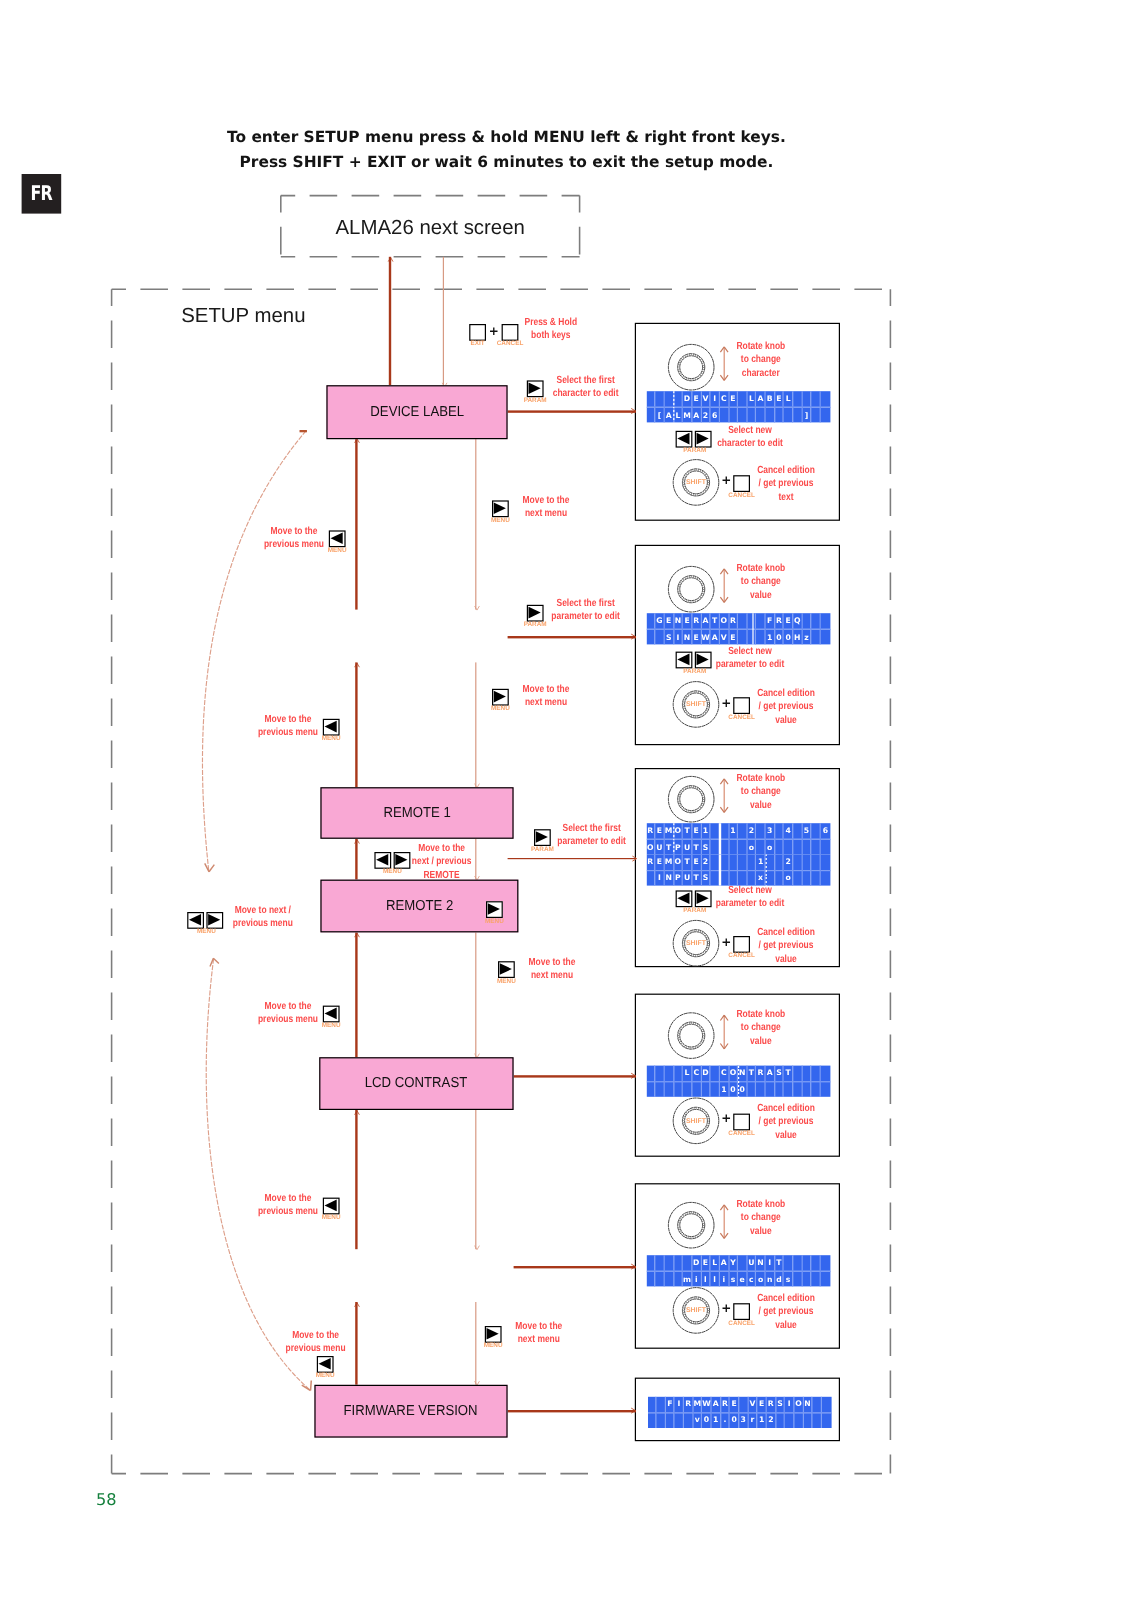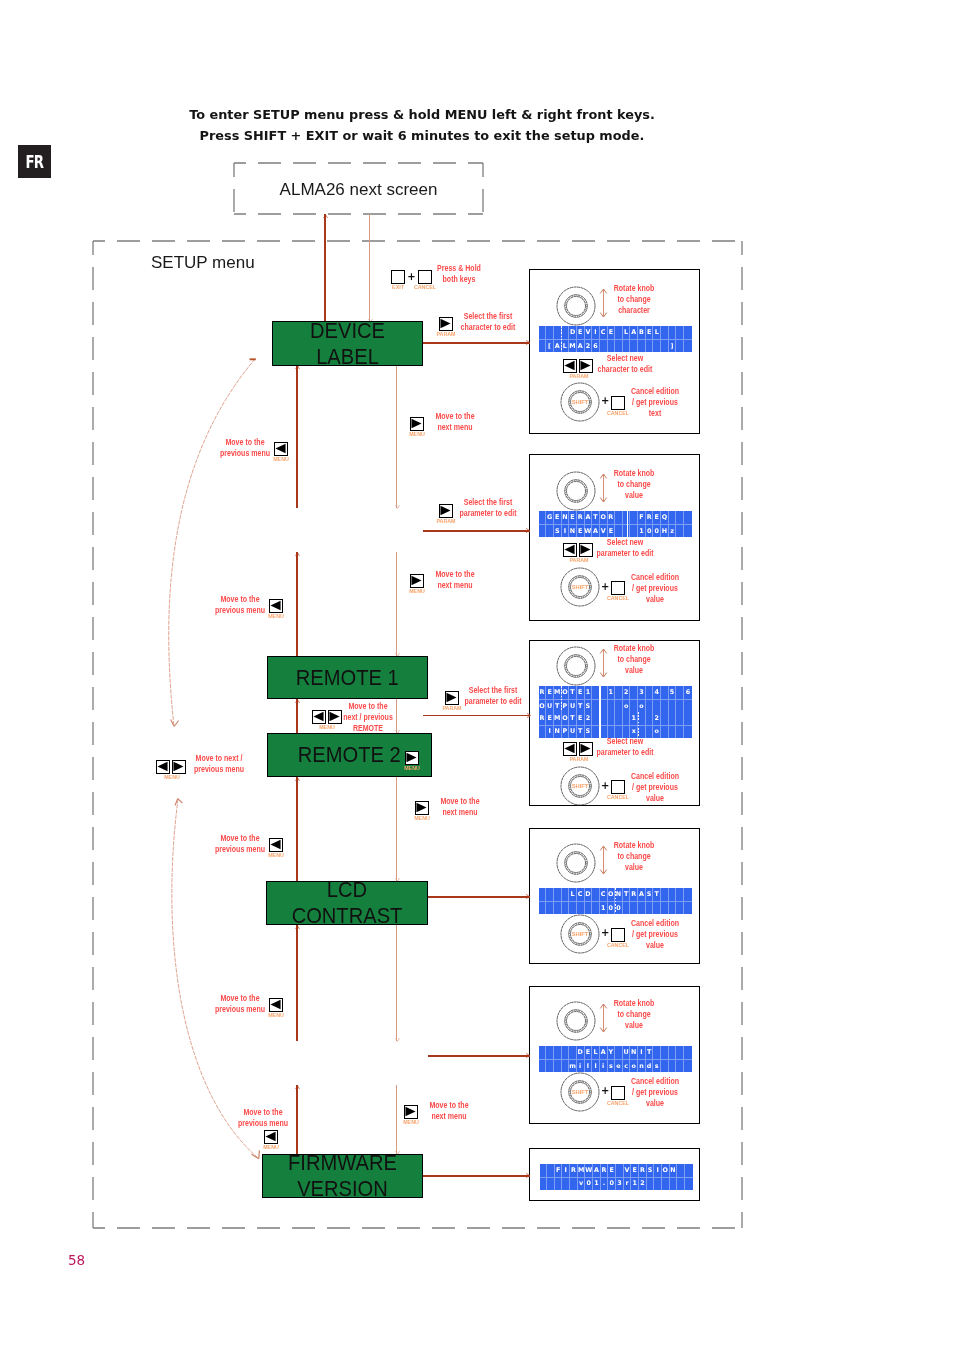--- a/index.html
+++ b/index.html
@@ -12,26 +12,26 @@
   #title .inner{display:inline-block;transform:scaleX(0.885);transform-origin:center;}
   #title .st{font-weight:700;}
   #title .lt{font-weight:700;}
   .sub{position:absolute;left:0;width:844px;text-align:center;font-size:12.85px;font-weight:700;color:#141414;line-height:1;}
 
   #fr-badge{position:absolute;left:18px;top:145px;width:33px;height:33px;background:#231f20;color:#fff;
      font-size:17px;font-weight:700;display:flex;align-items:center;justify-content:center;
      font-family:"DejaVu Sans",sans-serif;letter-spacing:-1px;}
   #fr-badge span{display:inline-block;transform:scaleX(0.78);}
 
-  #pagenum{position:absolute;left:68px;top:1242px;font-size:13.5px;color:#be185d;margin-top:10px;}
+  #pagenum{position:absolute;left:80px;top:1242px;font-size:13.5px;color:#15803d;}
   .dlabel{position:absolute;font-size:17px;color:#1a1a1a;line-height:1;white-space:nowrap;
       font-family:"Liberation Sans",sans-serif;}
 
-  .node{position:absolute;border:1.3px solid #000;background:#15803d;box-sizing:border-box;
-        display:flex;align-items:center;justify-content:center;font-size:22px;color:#111;
+  .node{position:absolute;border:1.3px solid #000;background:#f9a8d4;box-sizing:border-box;
+        display:flex;align-items:center;justify-content:center;font-size:12px;color:#111;
         text-align:center;line-height:1.16;z-index:5;font-family:"Liberation Sans",sans-serif;}
   .node > span{display:inline-block;transform:scaleX(0.915);}
 
   .vline{position:absolute;background:#a8381a;width:1.7px;z-index:1;}
   .hline{position:absolute;background:#a8381a;height:1.7px;z-index:1;}
   .vline.thin{background:#d79a83;width:1.1px;}
 
   .ann{position:absolute;color:#fb4a4a;font-size:8.8px;line-height:1.30;font-weight:700;white-space:pre;text-align:center;
        font-family:"Liberation Sans",sans-serif;}
   .ann.c{transform:translateX(-50%) scale(0.80, 0.98);transform-origin:top center;}

